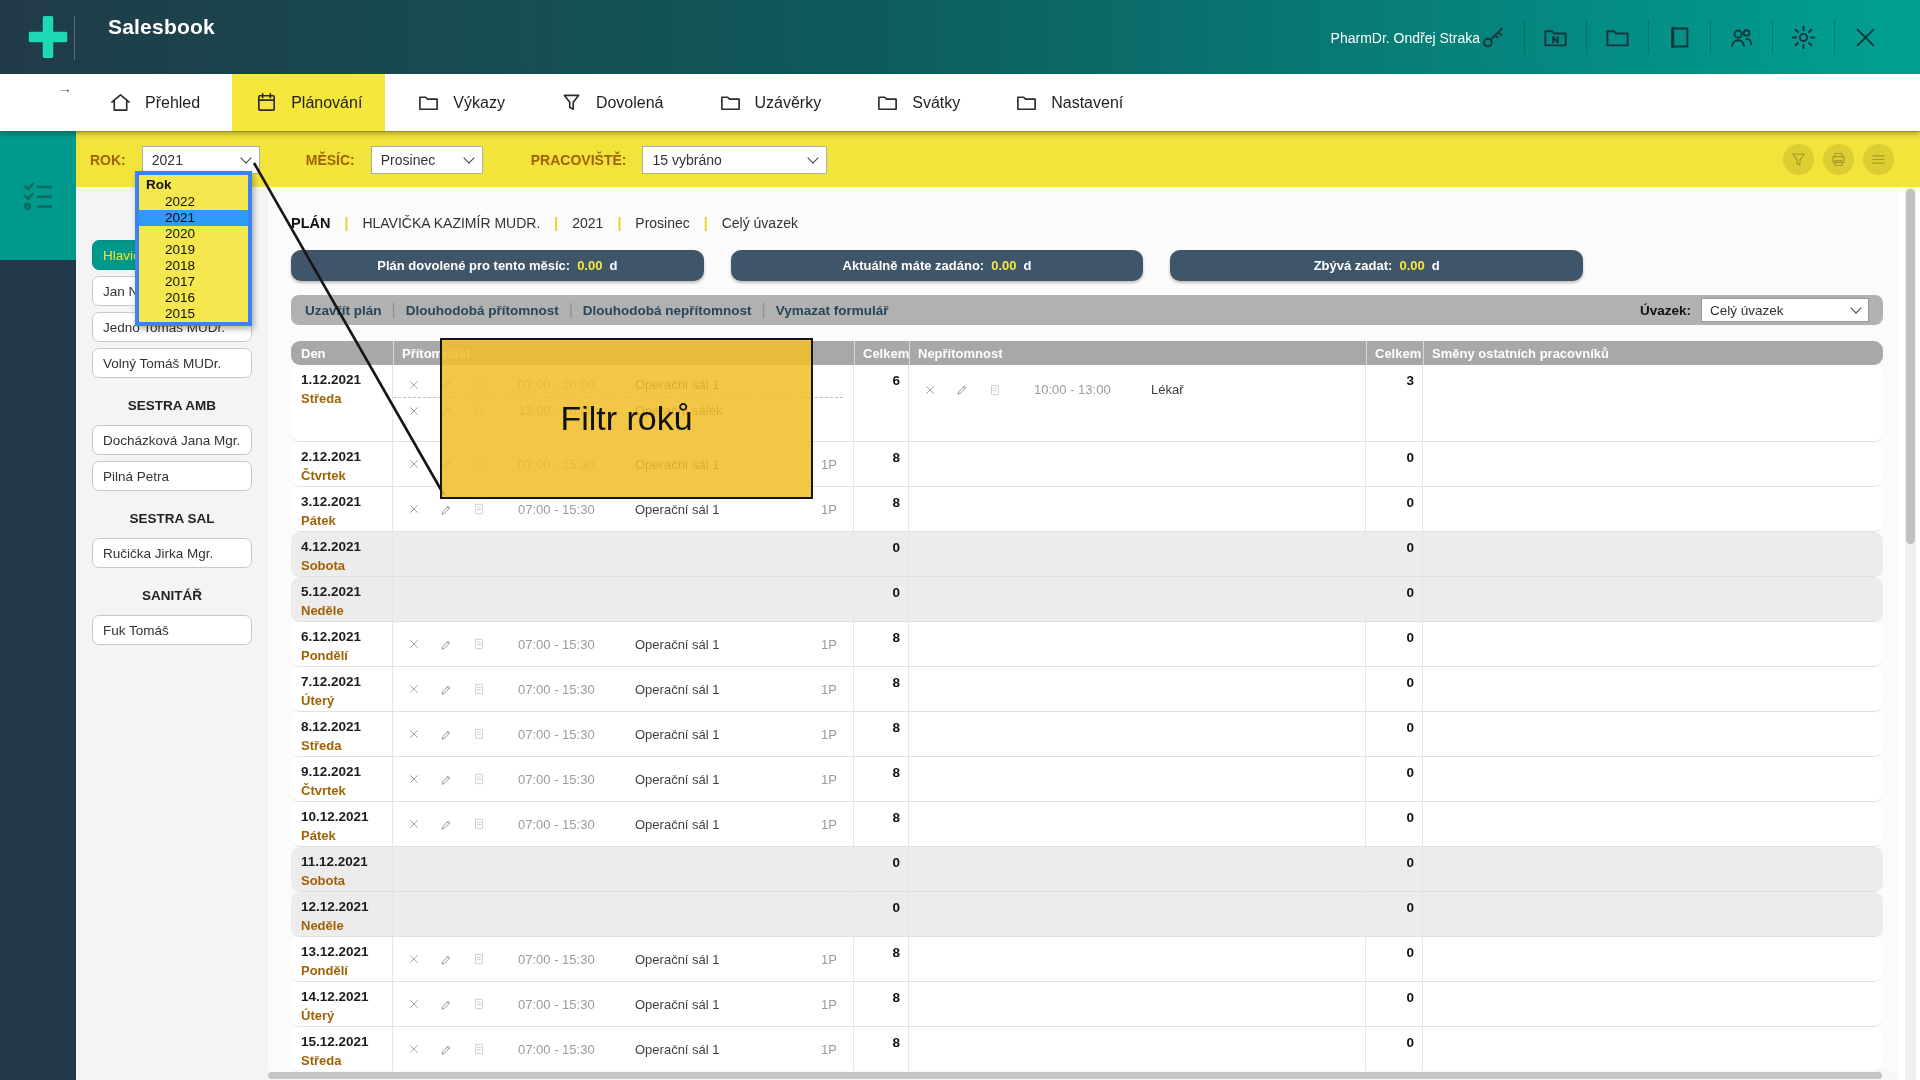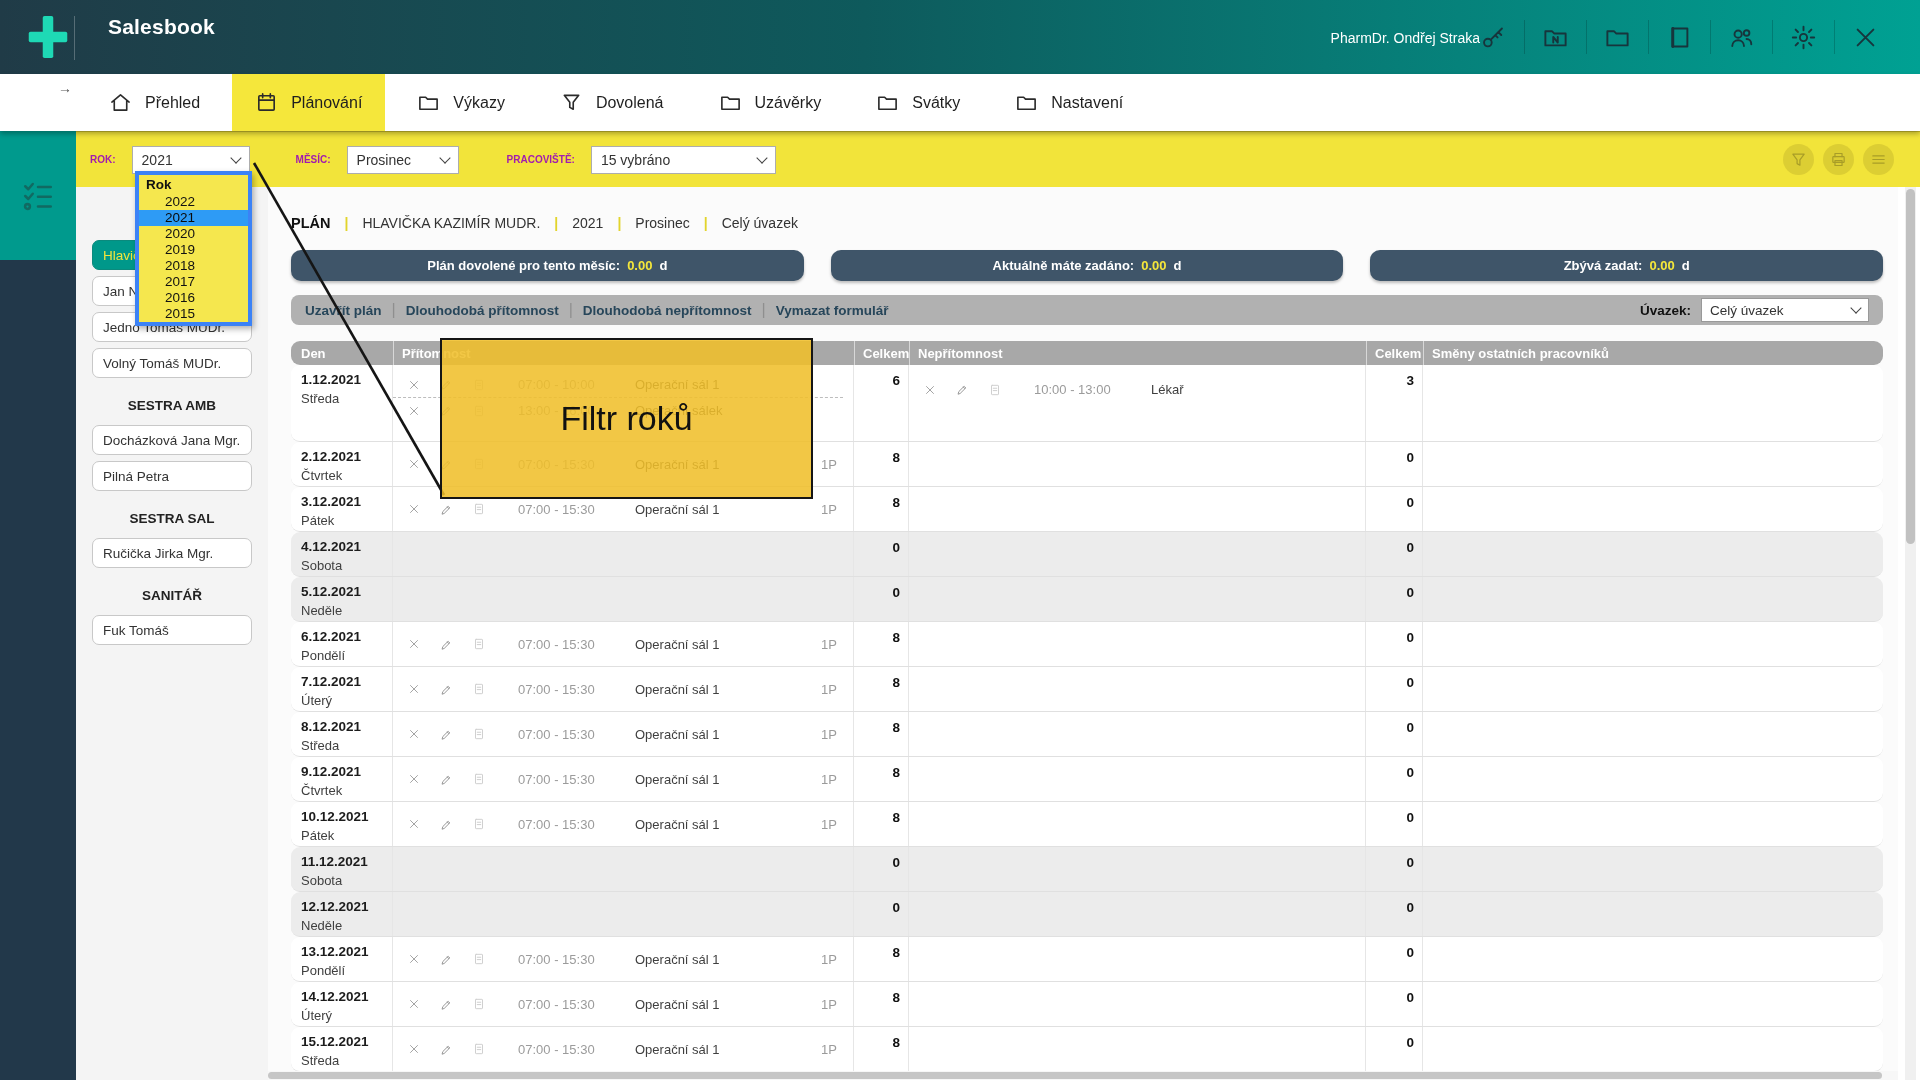--- a/index.html
+++ b/index.html
@@ -36,21 +36,21 @@
   .nav-arrow{position:absolute;left:58px;top:6px;font-size:14px;color:#555;}
   .tabs{display:flex;margin-left:86px;}
   .tab{display:flex;align-items:center;gap:13px;padding:12px 23px;cursor:pointer;}
   .tab.active{background:var(--c-yellow-bright);}
   .tab .icon{width:23px;height:23px;color:#2b2b2b;}
   .tab-label{font-size:16px;color:#1f1f1f;}
 
   
   .filterbar{position:absolute;left:76px;top:131px;width:1844px;height:56px;background:var(--c-yellow);
     display:flex;align-items:center;z-index:4;border-top:1px solid rgba(120,110,20,.35);}
-  .f-label{font-size:10px;font-weight:bold;color:#a21caf;}
+  .f-label{font-size:14px;font-weight:bold;color:#a16207;}
   .f-select{height:28px;background:#fff;border:1px solid #ADADAD;display:flex;align-items:center;
     justify-content:space-between;padding:0 9px;font-size:14px;color:#333;cursor:pointer;}
   .chev{width:8px;height:8px;border-right:1.8px solid #444;border-bottom:1.8px solid #444;
     transform:rotate(45deg);margin-top:-4px;flex:none;margin-left:8px;}
   .fb-actions{margin-left:auto;margin-right:26px;display:flex;gap:9px;}
   .circle-btn{width:31px;height:31px;border-radius:50%;background:#DCCE33;color:#A89D27;
     display:flex;align-items:center;justify-content:center;cursor:pointer;}
   .circle-btn .icon{width:17px;height:17px;}
 
   
@@ -65,21 +65,21 @@
     white-space:nowrap;overflow:hidden;}
   .side-btn.selected{background:var(--c-sel-item);border-color:#0b8a7d;color:#F2E43C;}
   .side-heading{margin:20px 0 12px 0;text-align:center;font-size:13.5px;font-weight:bold;color:#222;}
 
   
   .main{position:absolute;left:268px;top:187px;width:1630px;height:893px;background:#FBFBFB;}
   .breadcrumb{position:absolute;left:23px;top:28px;display:flex;align-items:center;gap:14px;
     font-size:14px;color:#333;}
   .bc-first{font-weight:bold;color:#111;font-size:14.5px;}
   .bc-sep{color:#E2D42C;font-weight:bold;}
-  .pills{position:absolute;left:23px;top:63px;width:1592px;display:flex;gap:27px;}
+  .pills{position:absolute;left:23px;top:63px;width:1292px;display:flex;gap:27px;}
   .pill{flex:1;height:31px;background:var(--c-pill);border-radius:10px;display:flex;align-items:center;
     justify-content:center;gap:7px;color:#fff;font-size:13px;font-weight:bold;box-shadow:0 2px 3px rgba(0,0,0,.25);}
   .pill .val{color:var(--c-yellow-bright);}
   .toolbar{position:absolute;left:23px;top:108px;width:1592px;height:30px;background:var(--c-toolbar);
     border-radius:8px;display:flex;align-items:center;padding:0 14px;}
   .tb-btn{font-size:13.5px;font-weight:bold;color:#27465A;cursor:pointer;}
   .tb-sep{color:#8f8f8f;margin:0 10px;}
   .uvazek{margin-left:auto;display:flex;align-items:center;gap:10px;}
   .uvazek-label{font-size:13.5px;font-weight:bold;color:#111;}
   .uvazek-select{width:168px;height:24px;background:#fff;border:1px solid #999;display:flex;
@@ -91,21 +91,21 @@
   .thead{background:var(--c-thead);color:#fff;font-size:13px;font-weight:bold;height:24px;}
   .thead>div{display:flex;align-items:center;padding:0 8px;border-left:1px solid rgba(255,255,255,.55);}
   .thead>div:first-child{border-left:none;padding-left:10px;}
   .trow{min-height:45px;background:#fff;border-bottom:1px solid #E0E0E0;position:relative;}
   .trow.weekend{background:var(--c-weekend);}
   .trow.tall{min-height:77px;}
   .cell{border-right:1px solid #E6E6E6;position:relative;}
   .cell:last-child{border-right:none;}
   .cell.den{padding:5px 4px 0 10px;line-height:1.45;}
   .row-date{font-size:13.5px;font-weight:bold;color:#1c1c1c;}
-  .row-weekday{font-size:13px;color:#404040;}
+  .row-weekday{font-size:13px;color:#a16207;font-weight:bold;}
   .cell.presence,.cell.absence{display:flex;flex-direction:column;justify-content:center;}
   .trow.tall .cell.presence{justify-content:flex-start;padding-top:7px;}
   .cell.absence{justify-content:flex-start;padding-top:12px;}
   .trow:not(.tall) .cell.absence{justify-content:center;padding-top:0;}
   .cell.total{text-align:right;padding:8px 8px 0 0;font-size:13.5px;font-weight:bold;color:#111;}
   .entry{display:flex;align-items:center;padding:5px 0 5px 14px;position:relative;font-size:13px;gap:14px;}
   .entry.dashed{border-bottom:1px dashed #BDBDBD;margin-right:10px;}
   .entry .mini{width:14px;height:14px;color:#A3A3A3;margin-right:5px;cursor:pointer;}
   .entry .mini.pencil{color:#8F8F8F;width:13px;height:13px;}
   .entry .mini.light{color:#CFCFCF;}

